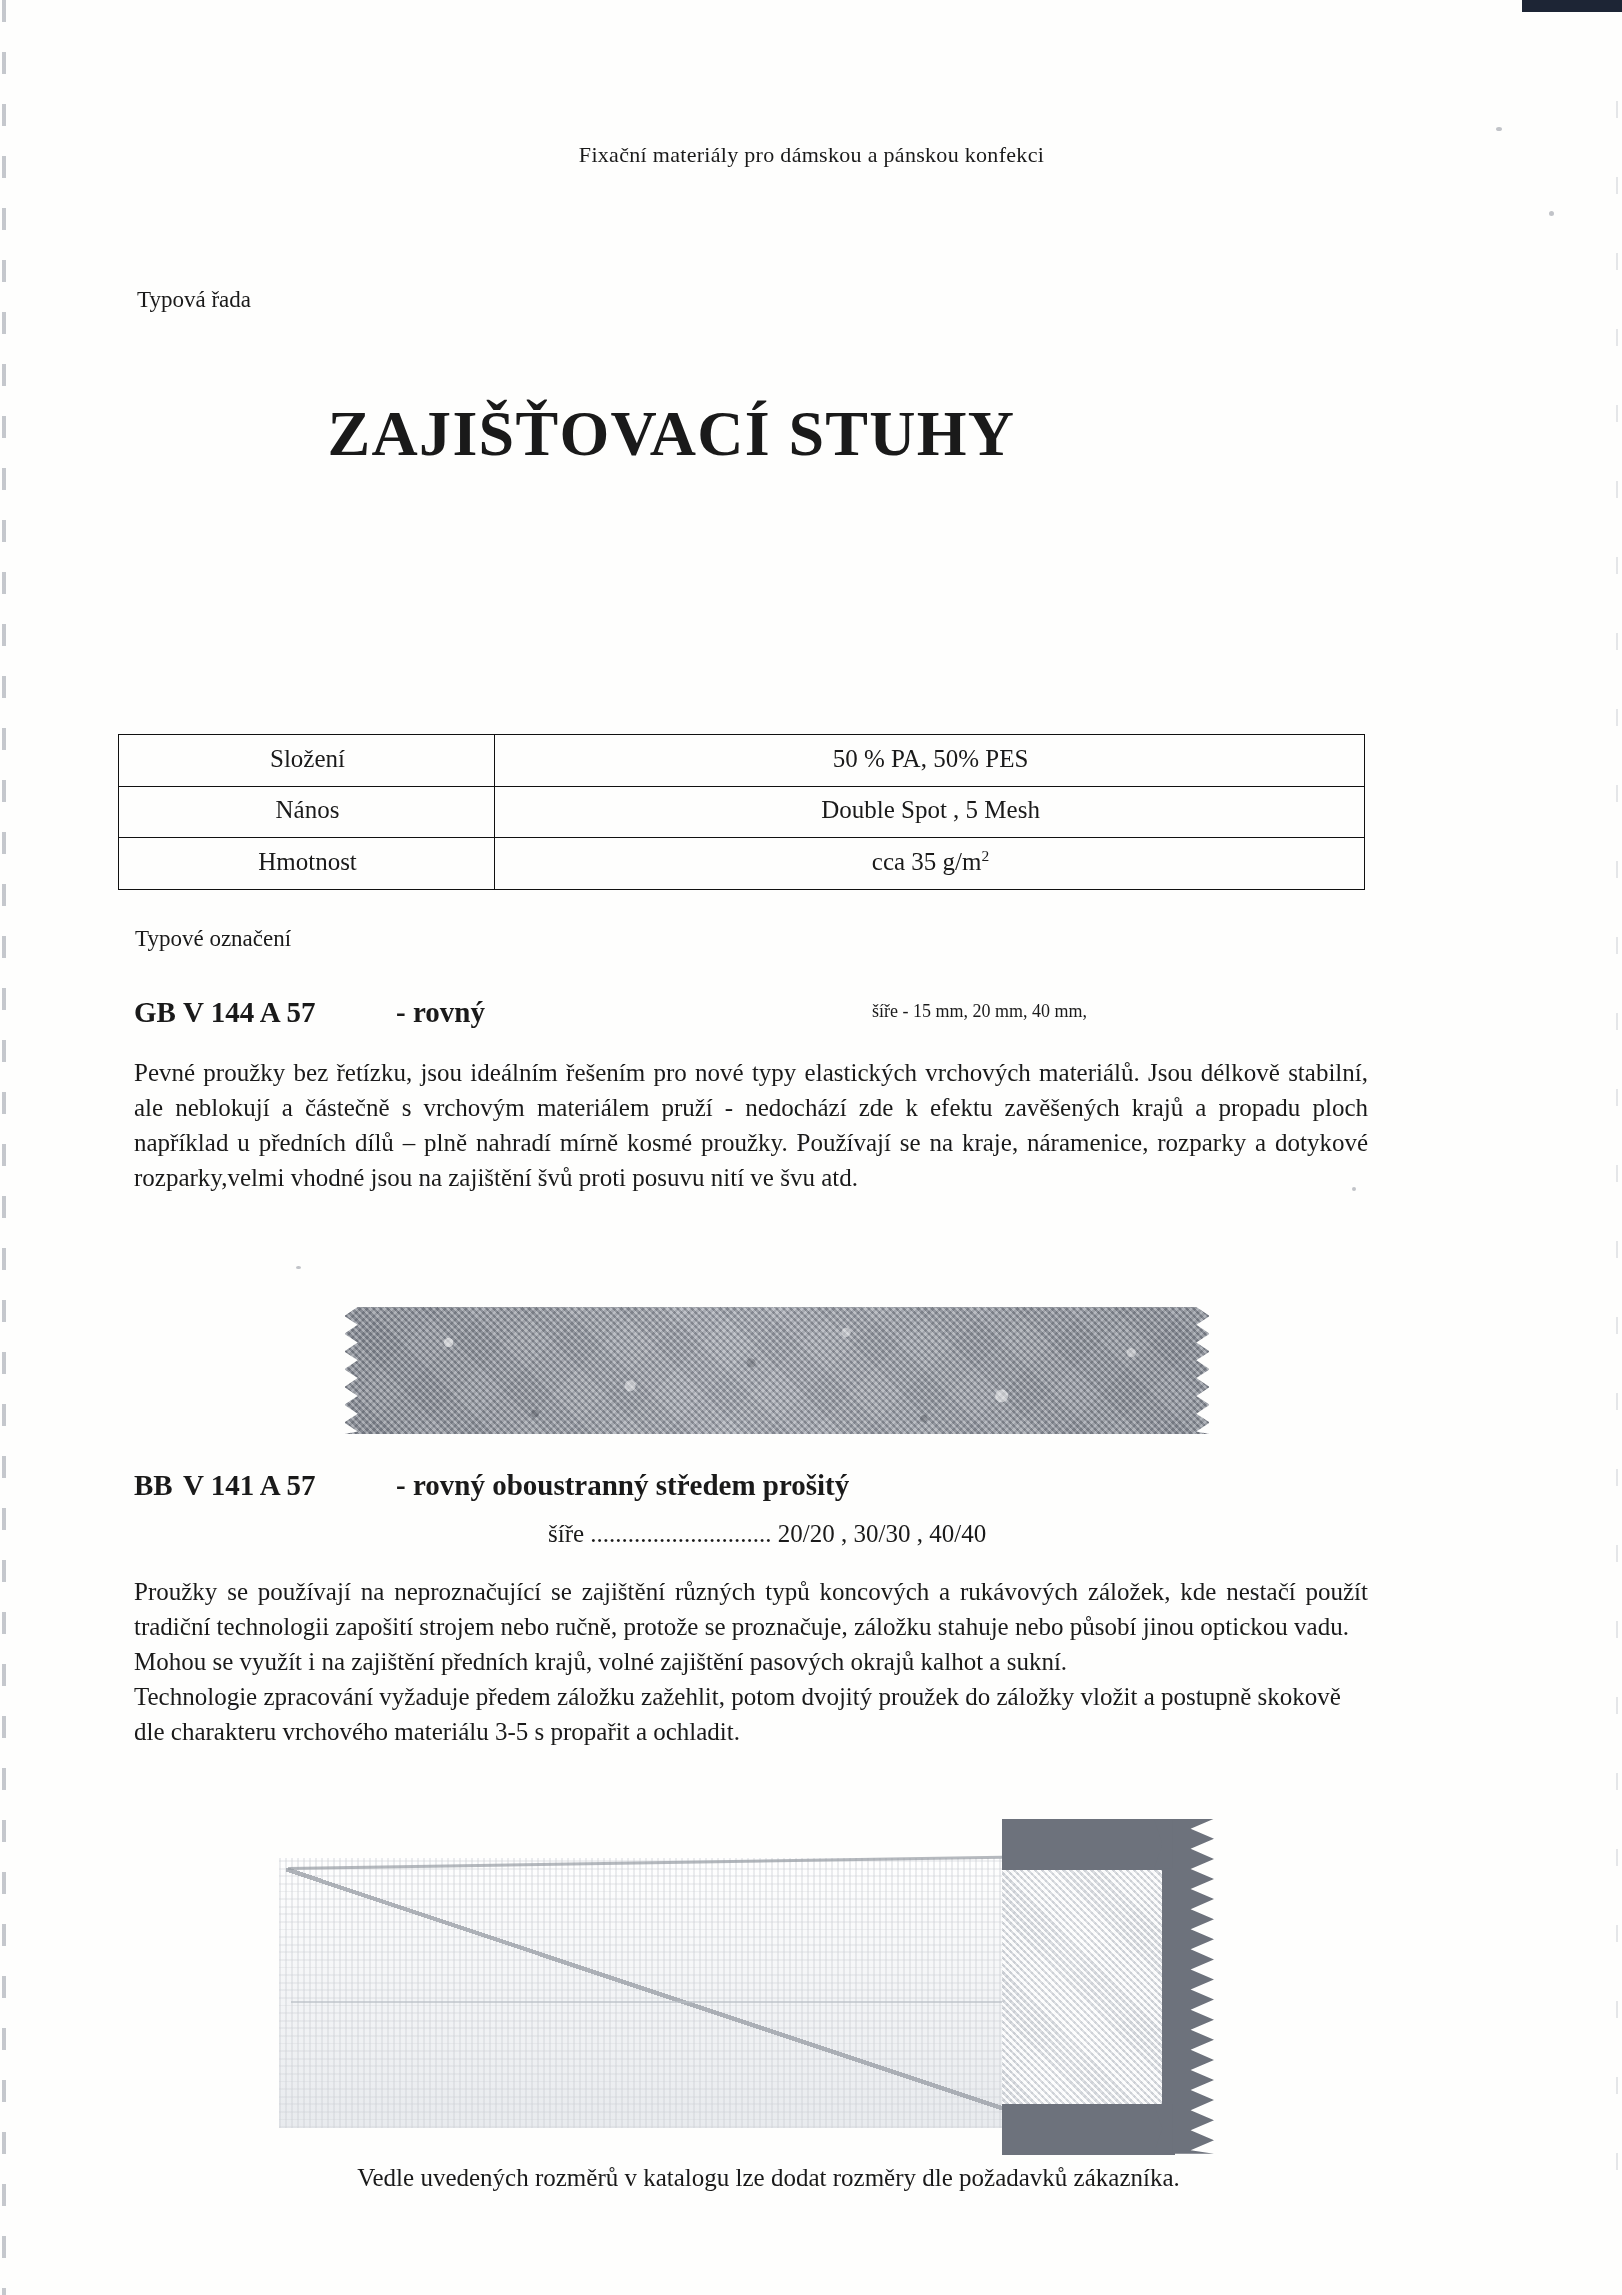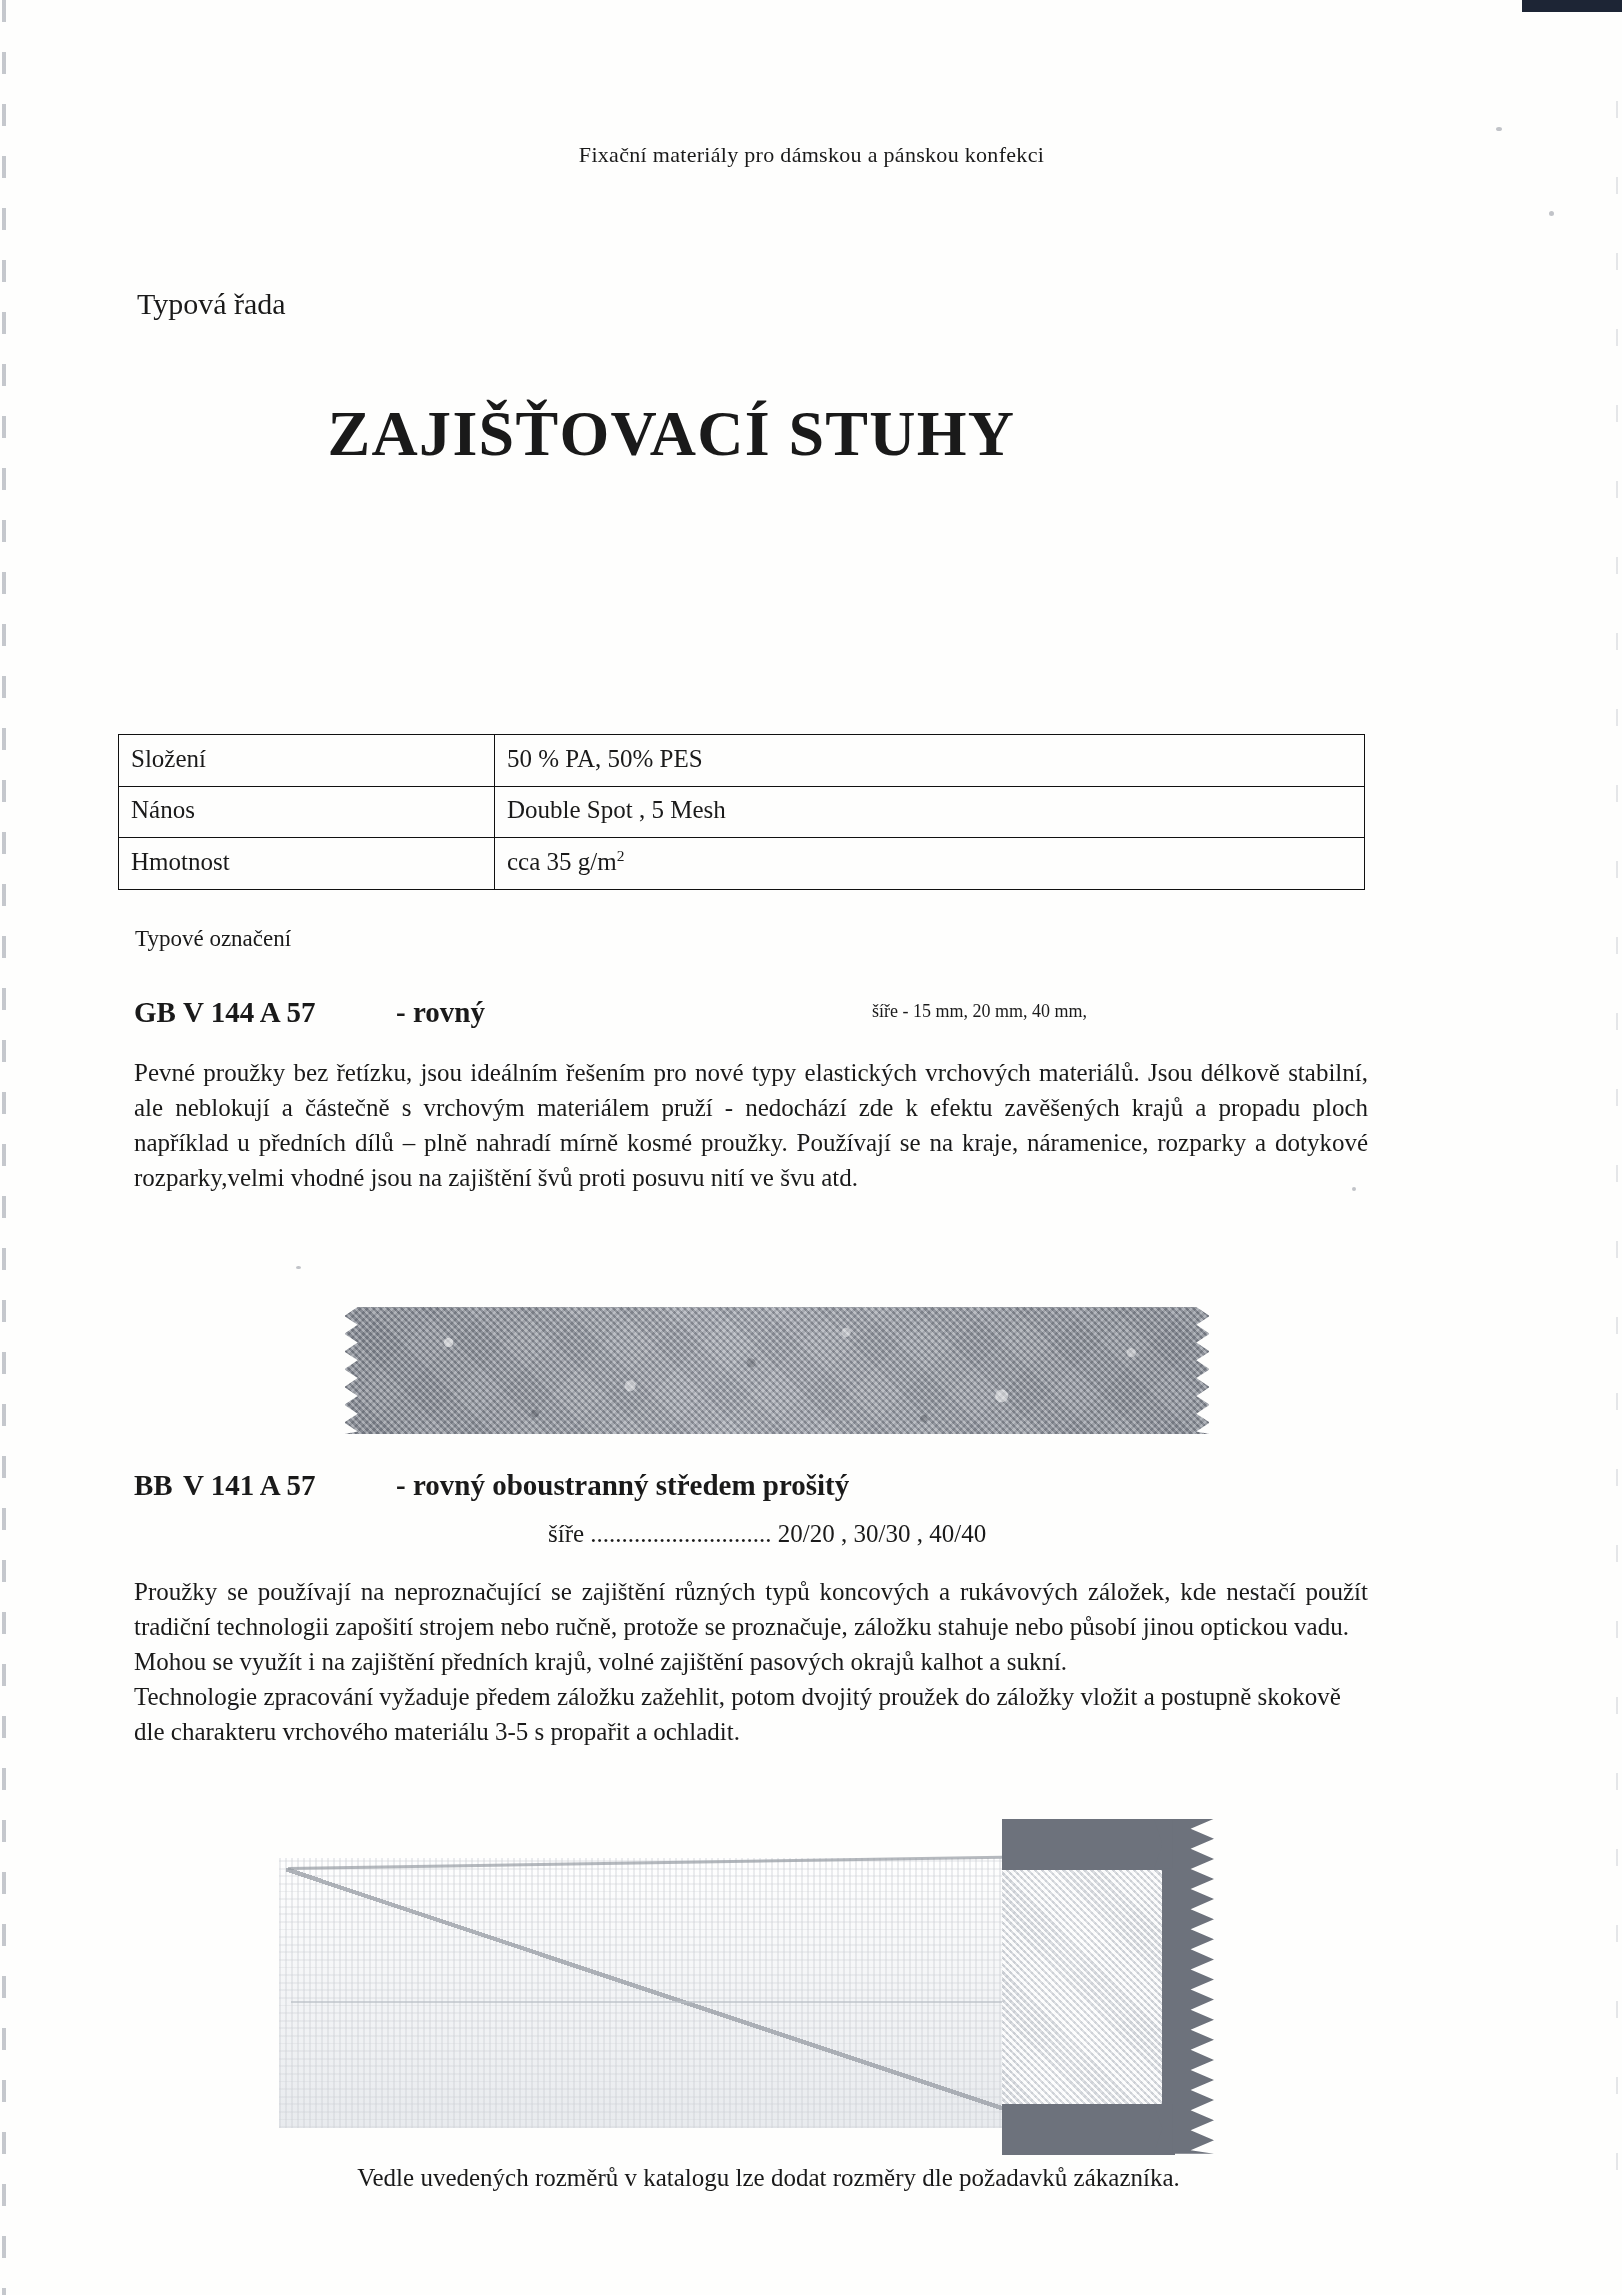--- a/index.html
+++ b/index.html
@@ -69,21 +69,21 @@
     top: 142px;
     width: 1623px;
     text-align: center;
     font-size: 22px;
     letter-spacing: 0.3px;
   }
   .label-typova-rada {
     position: absolute;
     left: 137px;
     top: 287px;
-    font-size: 30px;
+    font-size: 23px;
   }
   .main-heading {
     position: absolute;
     left: 0;
     top: 397px;
     width: 1343px;
     text-align: center;
     font-size: 64px;
     font-weight: bold;
     letter-spacing: 1.3px;
@@ -114,20 +114,21 @@
     top: 734px;
     width: 1247px;
     border-collapse: collapse;
     font-size: 25px;
   }
   .spec-table td {
     border: 1.3px solid #111;
     padding: 5px 10px 8.5px 12px;
     height: 37px;
     vertical-align: middle;
+    text-align: center;
   }
   .spec-table td.key { width: 353px; }
   .spec-table sup { font-size: 0.62em; vertical-align: super; }
 
   .label-typove-oznaceni {
     position: absolute;
     left: 135px;
     top: 926px;
     font-size: 23px;
   }

